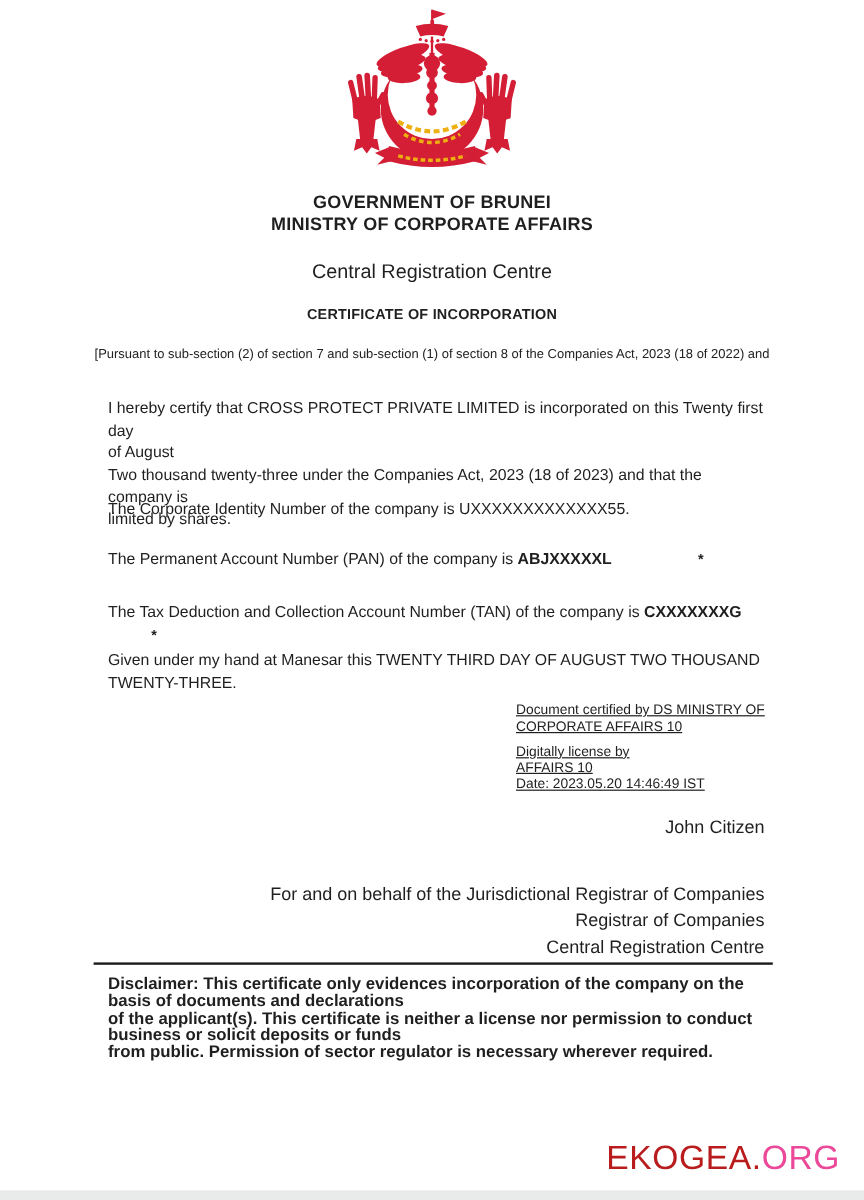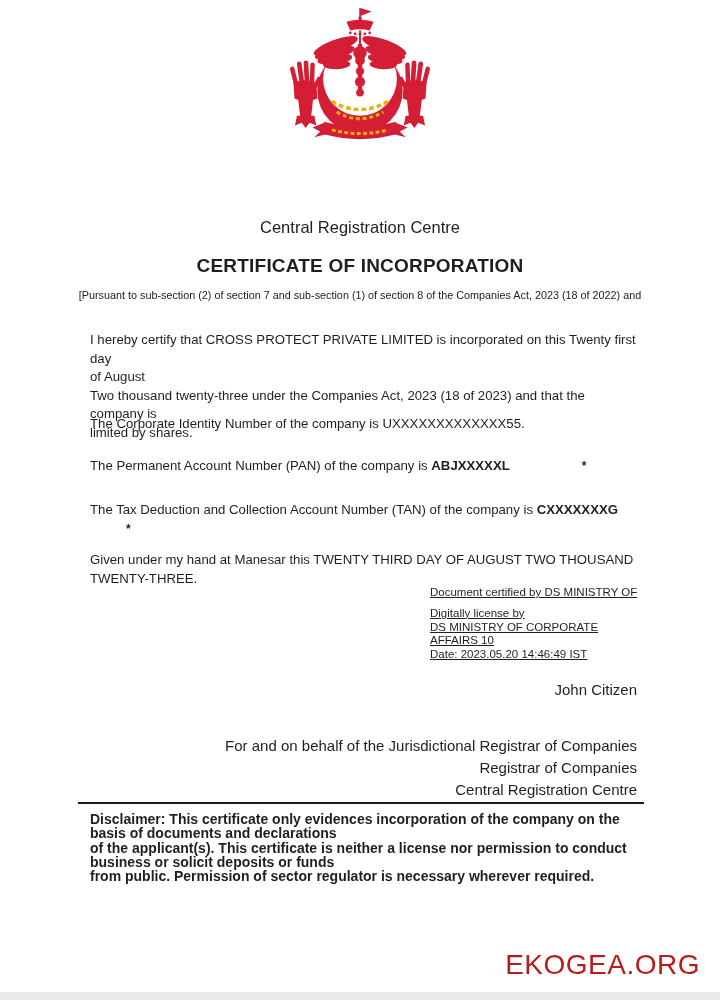--- a/index.html
+++ b/index.html
@@ -5,44 +5,44 @@
   html,body { margin:0; padding:0; background:#ffffff; }
   .page {
     position:relative; width:720px; height:1000px; margin:0 auto;
     background:#ffffff; overflow:hidden;
     font-family:"Liberation Sans", sans-serif; color:#1f1f1f;
   }
   .emblem-wrap { position:absolute; top:5px; left:50%; transform:translateX(-50%); }
   .hdr { position:absolute; left:0; width:100%; text-align:center; }
   .hdr-gov    { top:160px; font-size:15px; font-weight:bold; line-height:18.5px; letter-spacing:.2px; }
   .hdr-centre { top:218px; font-size:16.5px; }
-  .hdr-title  { top:255px; font-size:19px; font-weight:bold; letter-spacing:.2px; }
+  .hdr-title  { top:255px; font-size:12px; font-weight:bold; letter-spacing:.2px; }
   .hdr-pursuant { top:289px; font-size:10.8px; line-height:13.5px; color:#222; }
   .body-par { position:absolute; left:90px; width:548px; font-size:13.2px; line-height:18.5px; }
   .p-certify { top:331px; }
   .p-cin { top:415px; }
   .p-pan { top:457px; }
   .p-tan { top:501px; }
-  .p-given { top:541px;margin-top:10px; }
+  .p-given { top:541px; }
   .bold { font-weight:bold; }
   .star-pan { display:inline-block; margin-left:72px; font-weight:bold; font-size:12px; }
   .star-tan { display:inline-block; margin-left:36px; font-weight:bold; font-size:12px; }
   .ds-block { position:absolute; left:430px; top:586px; width:230px; font-size:11.5px; line-height:13.8px;text-decoration:underline; }
   .ds-signed { margin-top:7px; }
   .sig-line { position:absolute; right:83px; text-align:right; font-size:15px; white-space:nowrap; }
   .sig-name  { top:681px; }
   .sig-role1 { top:709px; }
   .sig-role2 { top:737px; }
   .sig-role3 { top:759px; }
   .sig-role4 { top:781px; }
   .rule { position:absolute; top:802px; left:78px; width:566px; height:2px; background:#1c1c1c; }
   .disclaimer { position:absolute; left:90px; top:812px; width:560px; font-size:14px; line-height:14.3px;font-weight:bold; }
   .watermark { position:absolute; top:949px; right:20px; font-size:28px; letter-spacing:.5px; white-space:nowrap; }
   .wm-prefix { color:#b91c1c; }
-  .wm-suffix { color:#b91c1c; }
+  .wm-suffix { color:#ec4899; }
   .footer-strip { position:absolute; left:0; bottom:0; width:100%; height:8px; background:#e9eaea; }
 </style>
 </head>
 <body>
 
 <div class="page">
 
   <div class="emblem-wrap">
     <svg width="165" height="146" viewBox="0 0 170 150">
 
@@ -96,20 +96,24 @@
         <use href="#hand" transform="translate(170 0) scale(-1 1)"></use>
 
         <path d="M48,120 Q85,130 122,120 L122,133 Q85,143 48,133 Z"></path>
         <path d="M48,121 L36,126 L44,130 L38,136 L50,133 Z"></path>
         <path d="M122,121 L134,126 L126,130 L132,136 L120,133 Z"></path>
       </g>
       <path d="M56,128.5 Q85,136 114,128.5" stroke="#eeb011" stroke-width="3" fill="none" stroke-dasharray="4 2.5"></path>
     </svg>
   </div>
 
+  <div class="hdr hdr-gov">
+    <div>GOVERNMENT OF BRUNEI</div>
+    <div>MINISTRY OF CORPORATE AFFAIRS</div>
+  </div>
   <div class="hdr hdr-centre">Central Registration Centre</div>
   <div class="hdr hdr-title">CERTIFICATE OF INCORPORATION</div>
   <div class="hdr hdr-pursuant">
     <div>[Pursuant to sub-section (2) of section 7 and sub-section (1) of section 8 of the Companies Act, 2023 (18 of 2022) and</div>
   </div>
 
   <div class="body-par p-certify">
     <div>I hereby certify that CROSS PROTECT PRIVATE LIMITED is incorporated on this Twenty first day</div>
     <div>of August</div>
     <div>Two thousand twenty-three under the Companies Act, 2023 (18 of 2023) and that the company is</div>
@@ -123,24 +127,24 @@
   <div class="body-par p-tan"><span>The Tax Deduction and Collection Account Number (TAN) of the company is </span><span class="bold">CXXXXXXXG</span><span class="star-tan">*</span></div>
 
   <div class="body-par p-given">
     <div>Given under my hand at Manesar this TWENTY THIRD DAY OF AUGUST TWO THOUSAND</div>
     <div>TWENTY-THREE.</div>
   </div>
 
   <div class="ds-block">
     <div>
       <div>Document certified by DS MINISTRY OF</div>
+      <div>CORPORATE AFFAIRS 10</div>
     </div>
     <div class="ds-signed">
       <div>Digitally license by</div>
-      <div>DS MINISTRY OF CORPORATE</div>
       <div>AFFAIRS 10</div>
       <div>Date: 2023.05.20 14:46:49 IST</div>
     </div>
   </div>
 
   <div class="sig-line sig-name">John Citizen</div>
   <div class="sig-line sig-role2">For and on behalf of the Jurisdictional Registrar of Companies</div>
   <div class="sig-line sig-role3">Registrar of Companies</div>
   <div class="sig-line sig-role4">Central Registration Centre</div>
 

